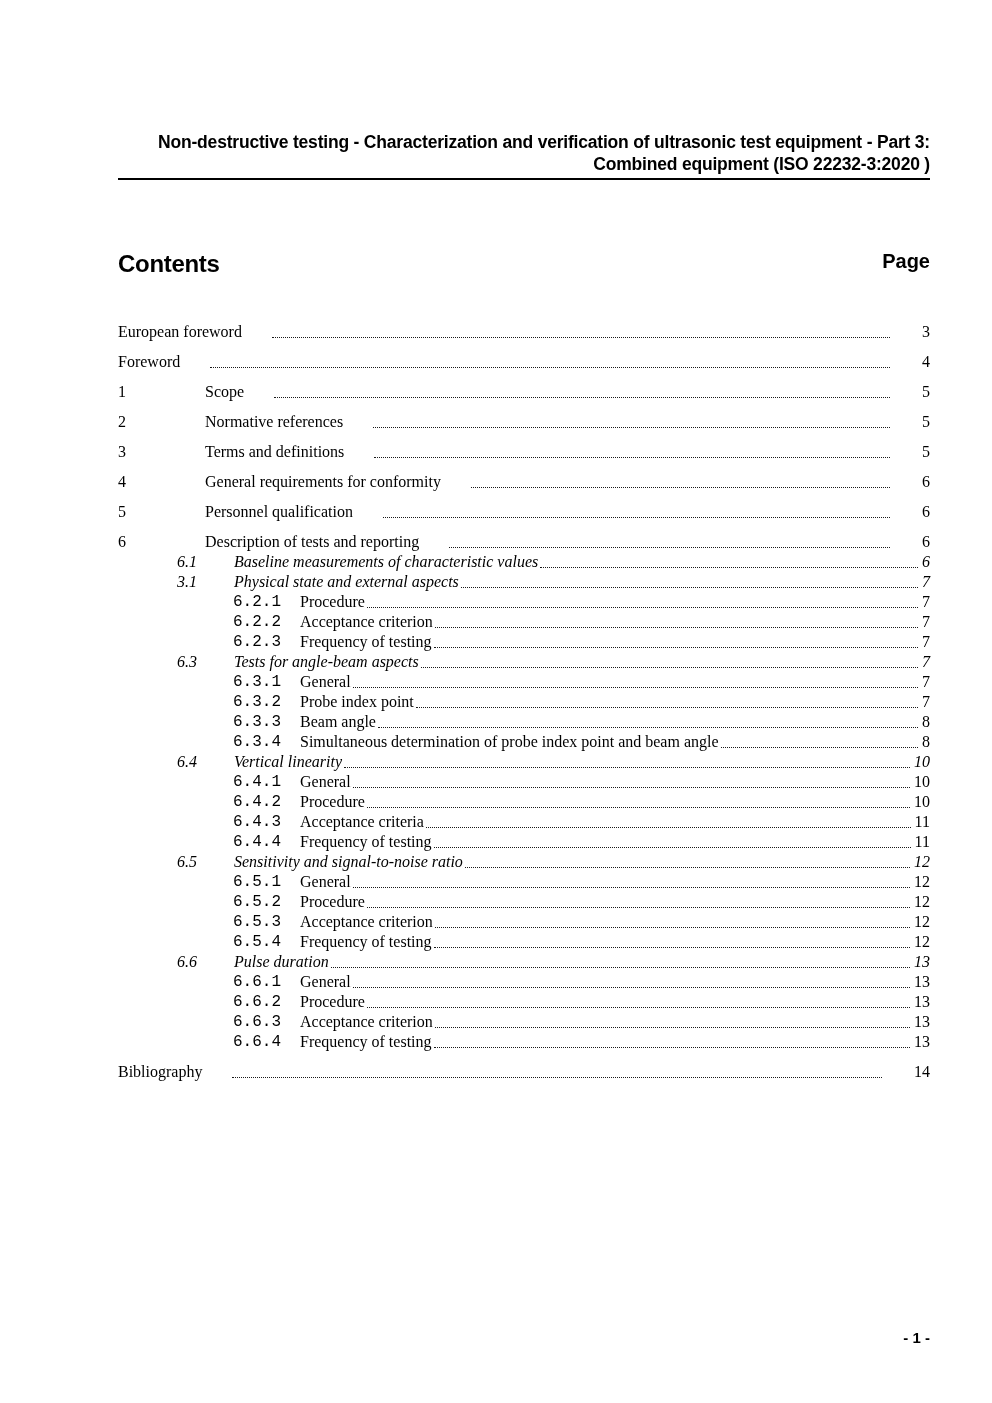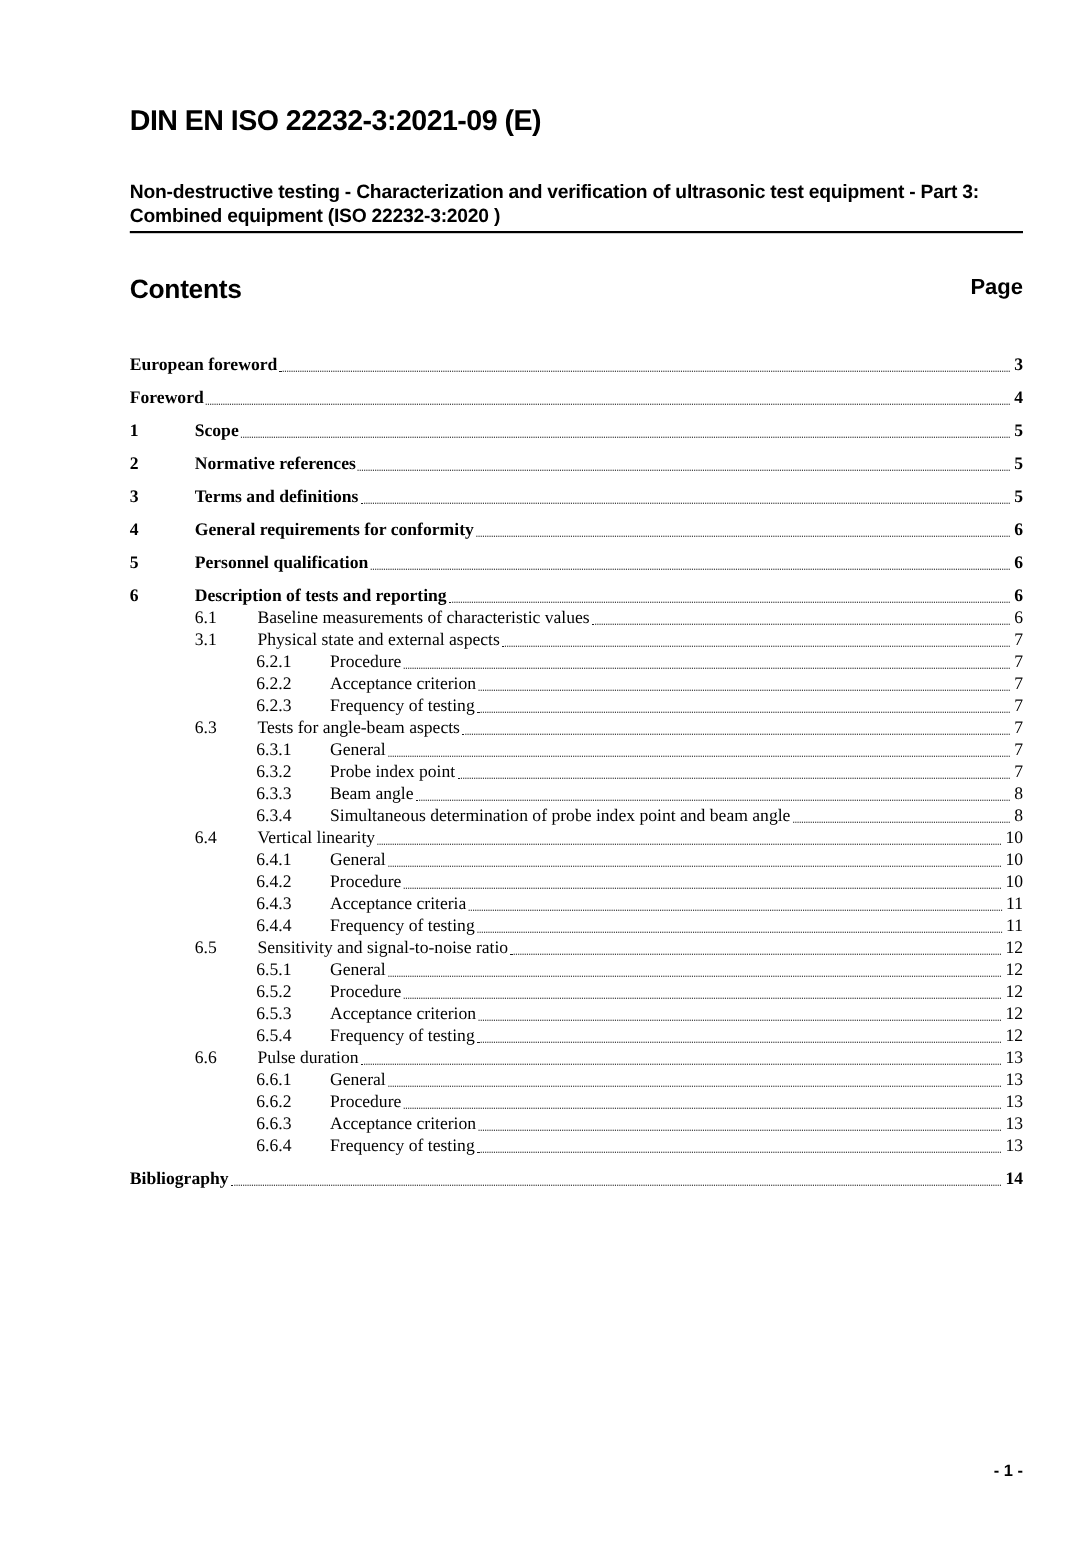--- a/index.html
+++ b/index.html
@@ -30,20 +30,21 @@
   }
   .doc-title {
     margin-top: 38px;
     font-family: "Liberation Sans", "DejaVu Sans", sans-serif;
     font-weight: bold;
     font-size: 17.5px;
     line-height: 22px;
     letter-spacing: -0.2px;
     padding-bottom: 3px;
     border-bottom: 2px solid #000;
+    text-align: right;
   }
 
   
   .contents-row {
     position: absolute;
     left: 118px;
     right: 62px;
     top: 250px;
     display: flex;
     justify-content: space-between;
@@ -70,29 +71,29 @@
     font-family: "Liberation Serif", "DejaVu Serif", serif;
     font-size: 16px;
     color: #000;
   }
   .toc-row {
     display: flex;
     align-items: flex-end;
     line-height: 20px;
     white-space: nowrap;
   }
-  .toc-row.bold { font-weight: bold; margin-top: 10px; }
+  .toc-row.bold { font-weight: normal; margin-top: 10px; gap: 28px; }
   .toc > .toc-row:first-child { margin-top: 0; }
 
   .toc-num { flex: 0 0 auto; }
   .toc-row.level1 .toc-num { width: 59px; }
-  .toc-row.level2 { padding-left: 59px; }
+  .toc-row.level2 { padding-left: 59px; font-style: italic; }
   .toc-row.level2 .toc-num { width: 57px; }
   .toc-row.level3 { padding-left: 115px; }
-  .toc-row.level3 .toc-num { width: 67px; }
+  .toc-row.level3 .toc-num { width: 67px; font-family: Liberation Mono, monospace; }
 
   .toc-label { flex: 0 0 auto; }
   .toc-leader {
     flex: 1 1 auto;
     min-width: 10px;
     border-bottom: 1.5px dotted #1a1a1a;
     margin: 0 4px 4px 2px;
     height: 0;
   }
   .toc-page { flex: 0 0 auto; text-align: right; }
@@ -107,21 +108,20 @@
     font-size: 15px;
     text-align: right;
   }
 </style>
 </head>
 <body>
 
 <div class="page">
 
   <div class="doc-header">
-    <div class="doc-number">DIN EN ISO 22232-3:2021-09 (E)</div>
     <div class="doc-title">Non-destructive testing - Characterization and verification of ultrasonic test equipment - Part 3: Combined equipment (ISO 22232-3:2020 )</div>
   </div>
 
   <div class="contents-row">
     <div class="contents-heading">Contents</div>
     <div class="page-col-label">Page</div>
   </div>
 
   <div class="toc" id="toc">
   <div class="toc-row level0 bold">

